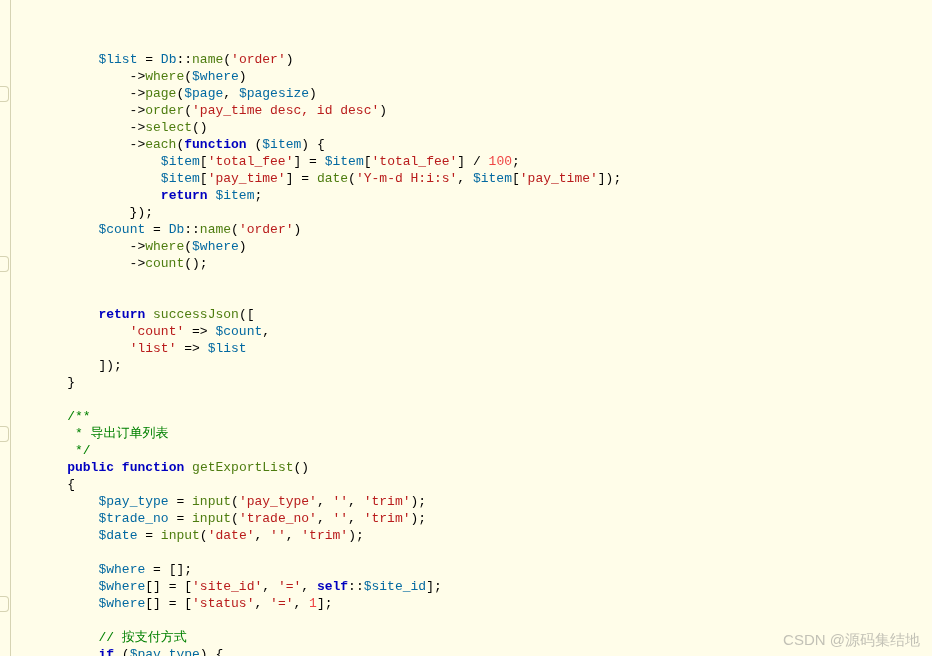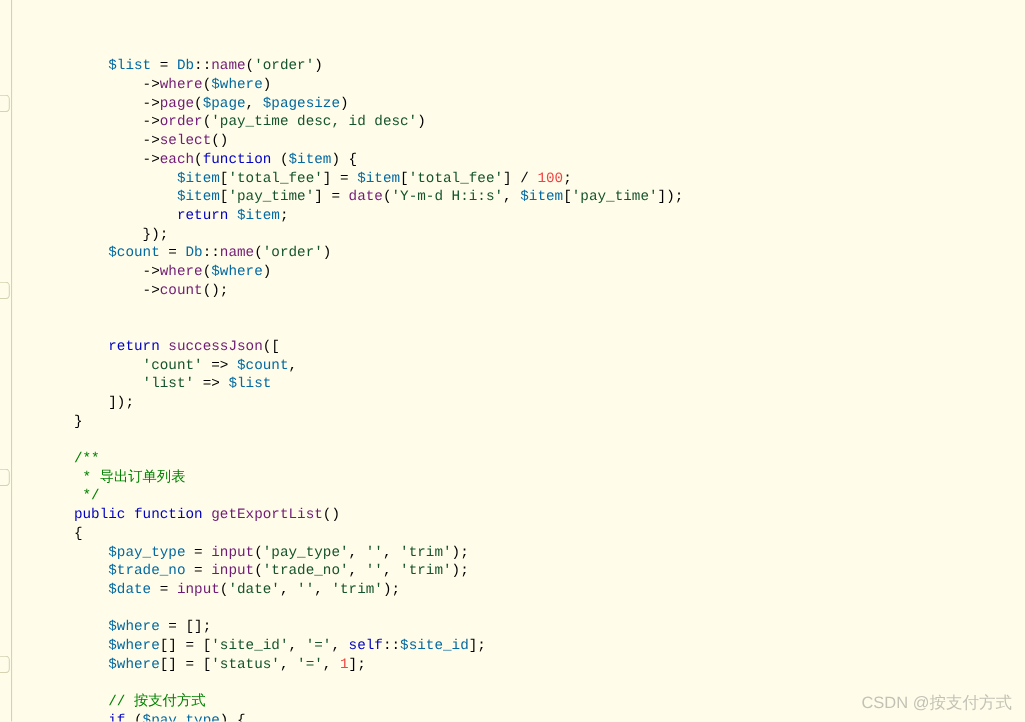--- a/index.html
+++ b/index.html
@@ -40,38 +40,38 @@
     border-bottom-right-radius: 4px;
     background: #fffde9;
   }
   pre.line {
     margin: 0;
     padding-left: 18px;
     font-family: inherit;
     font-size: inherit;
     line-height: inherit;
   }
-  .kw    { color: #0000c0; font-weight: normal; } 
+  .kw    { color: #0000c0; font-weight: bold; } 
   .var   { color: #0369a1; }                    
-  .str   { color: #14532d; text-align: center; }                    
+  .str   { color: #b91c1c; text-align: center; }                    
   .num   { color: #ef4444; }                    
-  .fn    { color: #701a75; }
+  .fn    { color: #4d7c0f; }
   .cls   { color: #0369a1; }
   .com   { color: #008000; }
   .watermark {
     position: absolute;
     right: 12px;
     bottom: 8px;
     color: rgba(120,120,120,0.45);
     font-family: Arial, sans-serif;
     font-size: 15px;
     pointer-events: none;
   }
 </style>
 </head>
 <body>
 
 <div class="code-wrap">
   <div class="gutter" id="gutter"><div class="notch" style="top: 86px;"></div><div class="notch" style="top: 256px;"></div><div class="notch" style="top: 426px;"></div><div class="notch" style="top: 596px;"></div></div>
   <div id="code-lines"><pre class="line">        <span class="var">$list</span> = <span class="cls">Db</span>::<span class="fn">name</span>(<span class="str">'order'</span>)</pre><pre class="line">            -&gt;<span class="fn">where</span>(<span class="var">$where</span>)</pre><pre class="line">            -&gt;<span class="fn">page</span>(<span class="var">$page</span>, <span class="var">$pagesize</span>)</pre><pre class="line">            -&gt;<span class="fn">order</span>(<span class="str">'pay_time desc, id desc'</span>)</pre><pre class="line">            -&gt;<span class="fn">select</span>()</pre><pre class="line">            -&gt;<span class="fn">each</span>(<span class="kw">function</span> (<span class="var">$item</span>) {</pre><pre class="line">                <span class="var">$item</span>[<span class="str">'total_fee'</span>] = <span class="var">$item</span>[<span class="str">'total_fee'</span>] / <span class="num">100</span>;</pre><pre class="line">                <span class="var">$item</span>[<span class="str">'pay_time'</span>] = <span class="fn">date</span>(<span class="str">'Y-m-d H:i:s'</span>, <span class="var">$item</span>[<span class="str">'pay_time'</span>]);</pre><pre class="line">                <span class="kw">return</span> <span class="var">$item</span>;</pre><pre class="line">            });</pre><pre class="line">        <span class="var">$count</span> = <span class="cls">Db</span>::<span class="fn">name</span>(<span class="str">'order'</span>)</pre><pre class="line">            -&gt;<span class="fn">where</span>(<span class="var">$where</span>)</pre><pre class="line">            -&gt;<span class="fn">count</span>();</pre><pre class="line">&nbsp;</pre><pre class="line">&nbsp;</pre><pre class="line">        <span class="kw">return</span> <span class="fn">successJson</span>([</pre><pre class="line">            <span class="str">'count'</span> =&gt; <span class="var">$count</span>,</pre><pre class="line">            <span class="str">'list'</span> =&gt; <span class="var">$list</span></pre><pre class="line">        ]);</pre><pre class="line">    }</pre><pre class="line">&nbsp;</pre><pre class="line">    <span class="com">/**</span></pre><pre class="line"><span class="com">     * 导出订单列表</span></pre><pre class="line"><span class="com">     */</span></pre><pre class="line">    <span class="kw">public</span> <span class="kw">function</span> <span class="fn">getExportList</span>()</pre><pre class="line">    {</pre><pre class="line">        <span class="var">$pay_type</span> = <span class="fn">input</span>(<span class="str">'pay_type'</span>, <span class="str">''</span>, <span class="str">'trim'</span>);</pre><pre class="line">        <span class="var">$trade_no</span> = <span class="fn">input</span>(<span class="str">'trade_no'</span>, <span class="str">''</span>, <span class="str">'trim'</span>);</pre><pre class="line">        <span class="var">$date</span> = <span class="fn">input</span>(<span class="str">'date'</span>, <span class="str">''</span>, <span class="str">'trim'</span>);</pre><pre class="line">&nbsp;</pre><pre class="line">        <span class="var">$where</span> = [];</pre><pre class="line">        <span class="var">$where</span>[] = [<span class="str">'site_id'</span>, <span class="str">'='</span>, <span class="kw">self</span>::<span class="var">$site_id</span>];</pre><pre class="line">        <span class="var">$where</span>[] = [<span class="str">'status'</span>, <span class="str">'='</span>, <span class="num">1</span>];</pre><pre class="line">&nbsp;</pre><pre class="line">        <span class="com">// 按支付方式</span></pre><pre class="line">        <span class="kw">if</span> (<span class="var">$pay_type</span>) {</pre></div>
 </div>
 
-<div class="watermark">CSDN @按支付方式</div>
+<div class="watermark">CSDN @源码集结地</div>
 
 </body></html>

